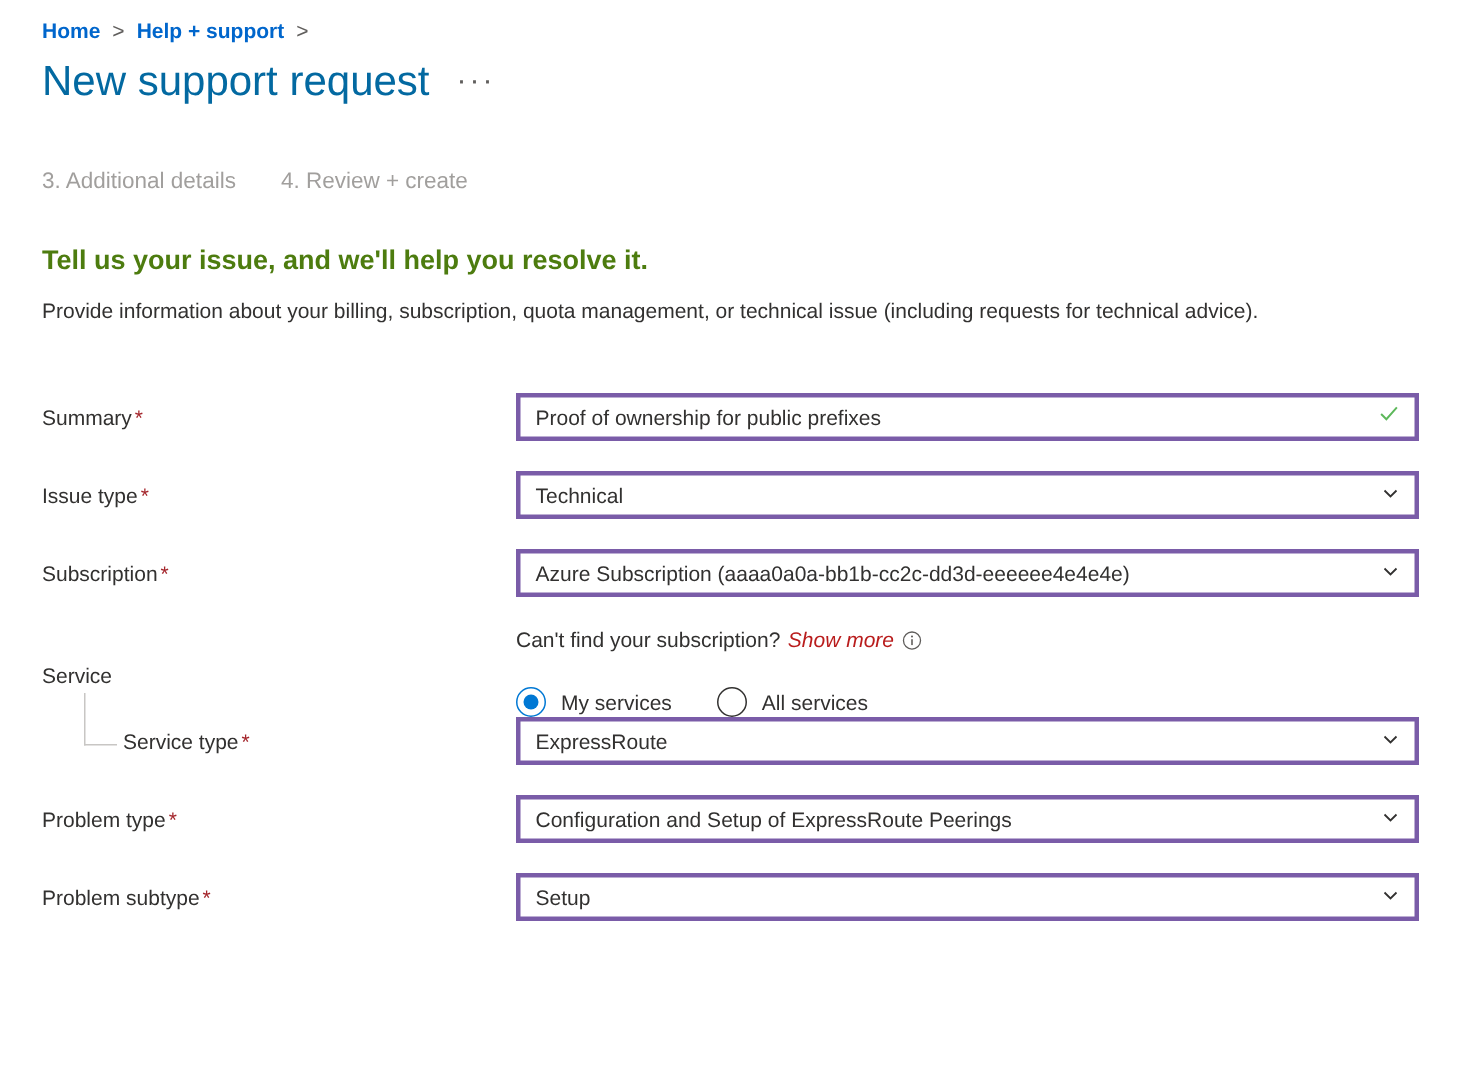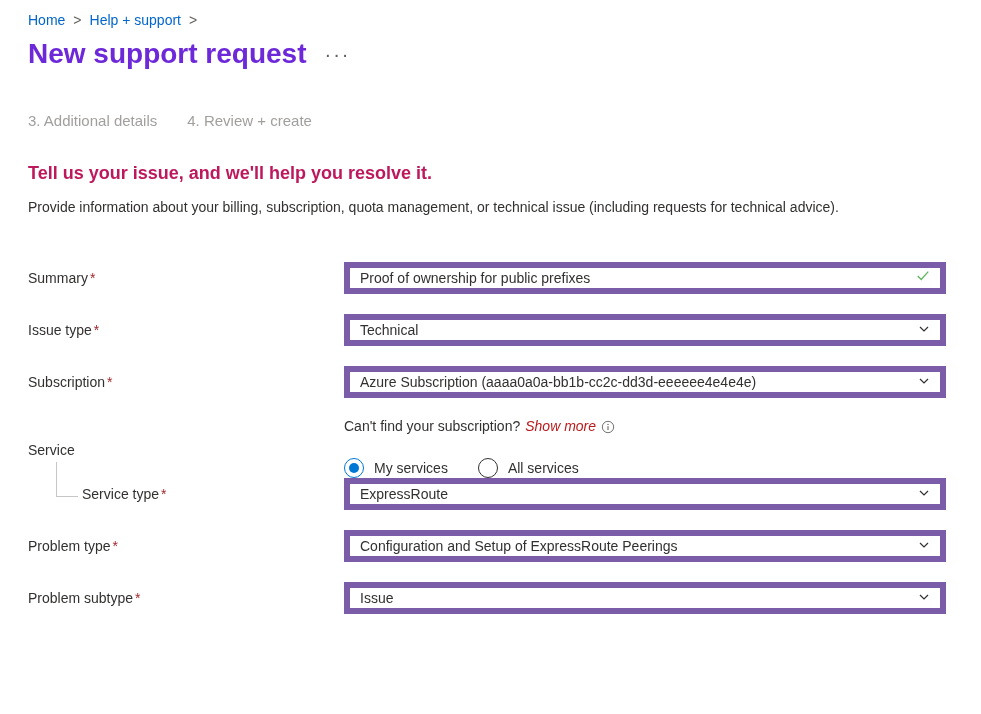--- a/index.html
+++ b/index.html
@@ -11,41 +11,41 @@
       padding: 12px 28px;
       width: 981px;
     }
     .breadcrumb {
       font-size: 14px;
       margin-bottom: 10px;
       display: flex;
       align-items: center;
       gap: 8px;
     }
-    .breadcrumb a { color: #0066cc; text-decoration: none; cursor: pointer; }
+    .breadcrumb a { color: #0066cc; text-decoration: none; cursor: pointer; font-weight: bold; }
     .breadcrumb .sep { color: #605e5c; }
     .title-row { display: flex; align-items: center; gap: 18px; margin-bottom: 42px; }
-    .page-title { font-size: 28px; font-weight: 700; color: #6d28d9; }
+    .page-title { font-size: 28px; font-weight: 400; color: #0369a1; }
     .more-dots { font-size: 20px; color: #605e5c; cursor: pointer; letter-spacing: 2px; }
     .tabs { display: flex; gap: 30px; border-bottom: 0; margin-bottom: 26px; }
     .tab {
       font-size: 15px;
       color: #a19f9d;
       padding-bottom: 8px;
       cursor: pointer;
     }
     .tab.active {
       color: #323130;
       font-weight: 600;
       border-bottom: 3px solid #0078d4;
     }
     .section-heading {
       font-size: 18px;
       font-weight: 600;
-      color: #be185d;
+      color: #4d7c0f;
       margin-bottom: 14px;
     }
     .section-desc {
       font-size: 14px;
       color: #323130;
       margin-bottom: 44px;
       line-height: 1.4;
       max-width: 920px;
     }
     .form-row {
@@ -73,21 +73,21 @@
       border-bottom: 1px solid #c8c6c4;
     }
     .required { color: #a4262c; margin-left: 2px; }
     .form-control {
       flex: 1;
       max-width: 602px;
     }
     .input-box, .select-box {
       width: 100%;
       height: 32px;
-      border: 6px solid #1d4ed8;
+      border: 3px solid #1d4ed8;
       padding: 0 10px;
       font-size: 14px;
       color: #323130;
       display: flex;
       align-items: center;
       justify-content: space-between;
       background: #fff;
       cursor: pointer;
     }
     .input-box.validated { border-color: #7a5ca8; }
@@ -254,21 +254,21 @@
     </div>
   </div>
 </div>
 
 <div class="form-row" style="margin-bottom:24px;">
   <div class="form-label">
     <span>Problem subtype</span><span class="required">*</span>
   </div>
   <div class="form-control">
     <div class="select-box">
-      <span>Issue</span>
+      <span>Setup</span>
       <span class="chevron-icon">
         <svg viewBox="0 0 12 12">
             <path d="M2 4 L6 8 L10 4" stroke="#323130" stroke-width="1.2" fill="none"></path>
           </svg>
       </span>
     </div>
   </div>
 </div>
 
 </body></html>

